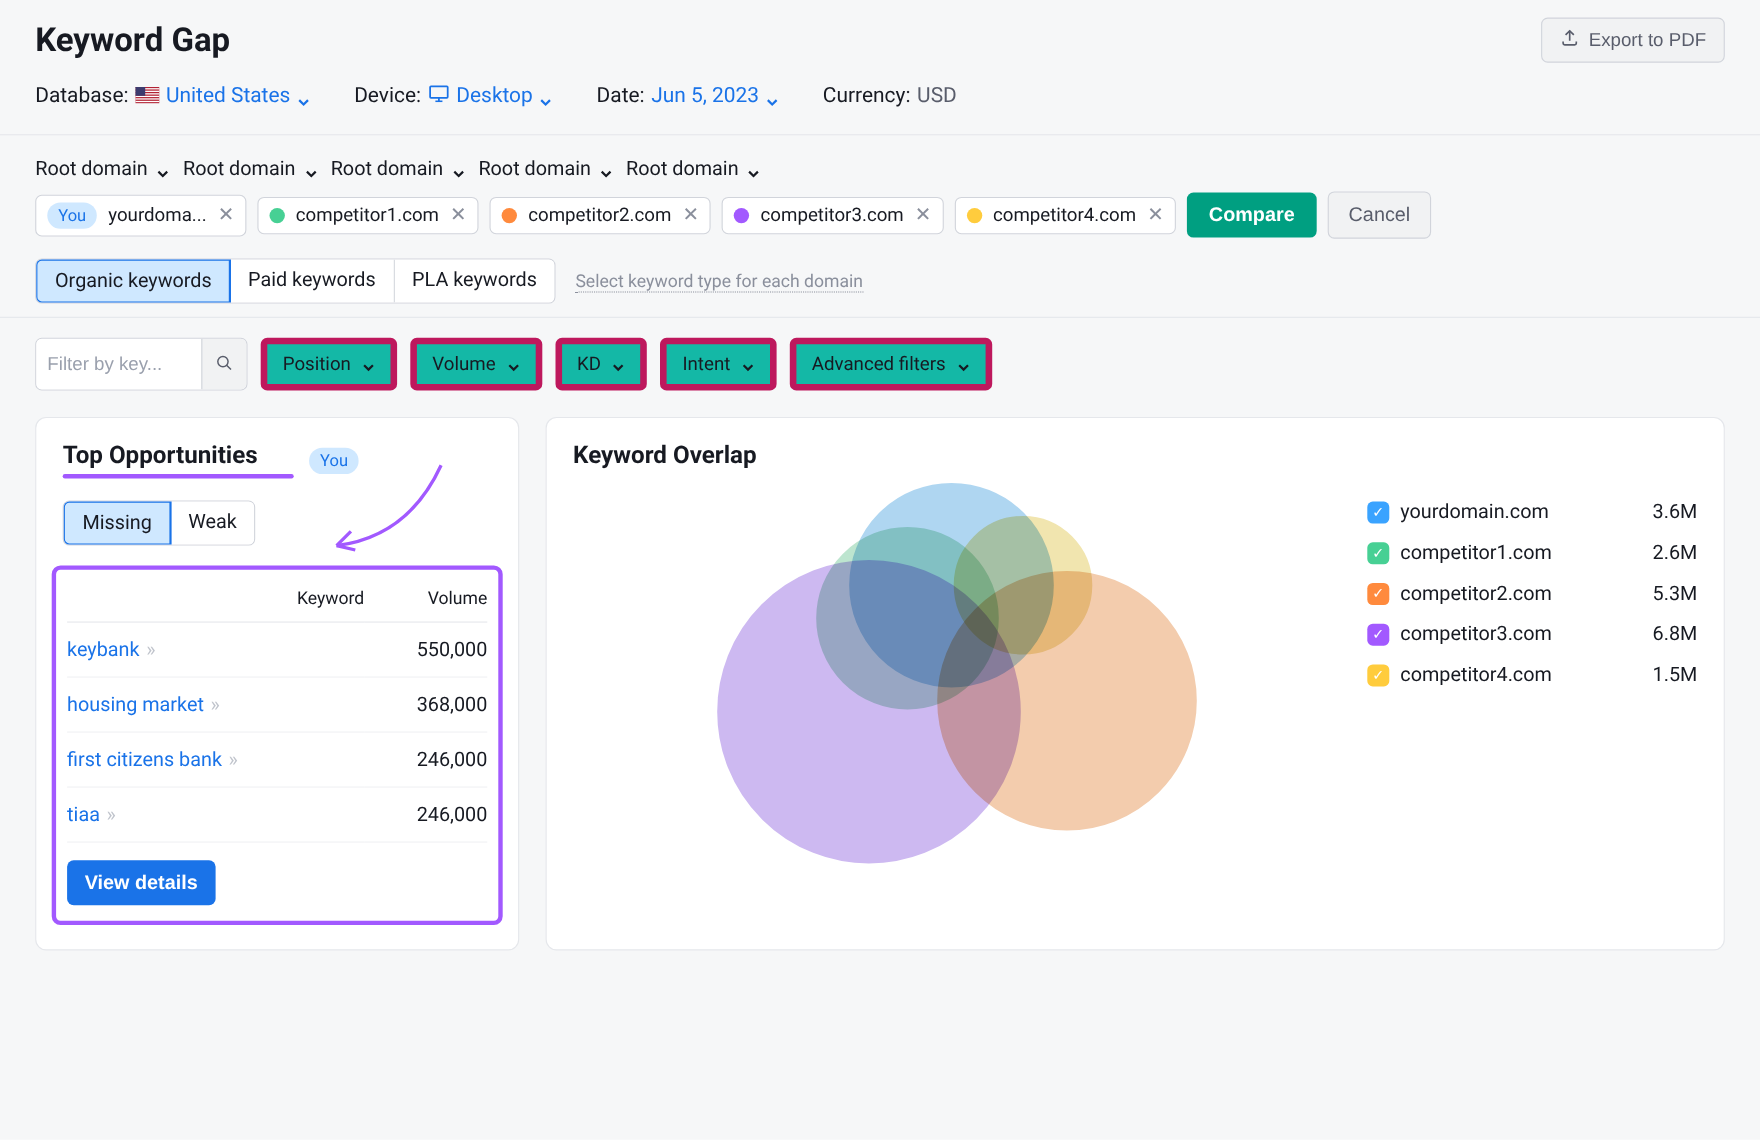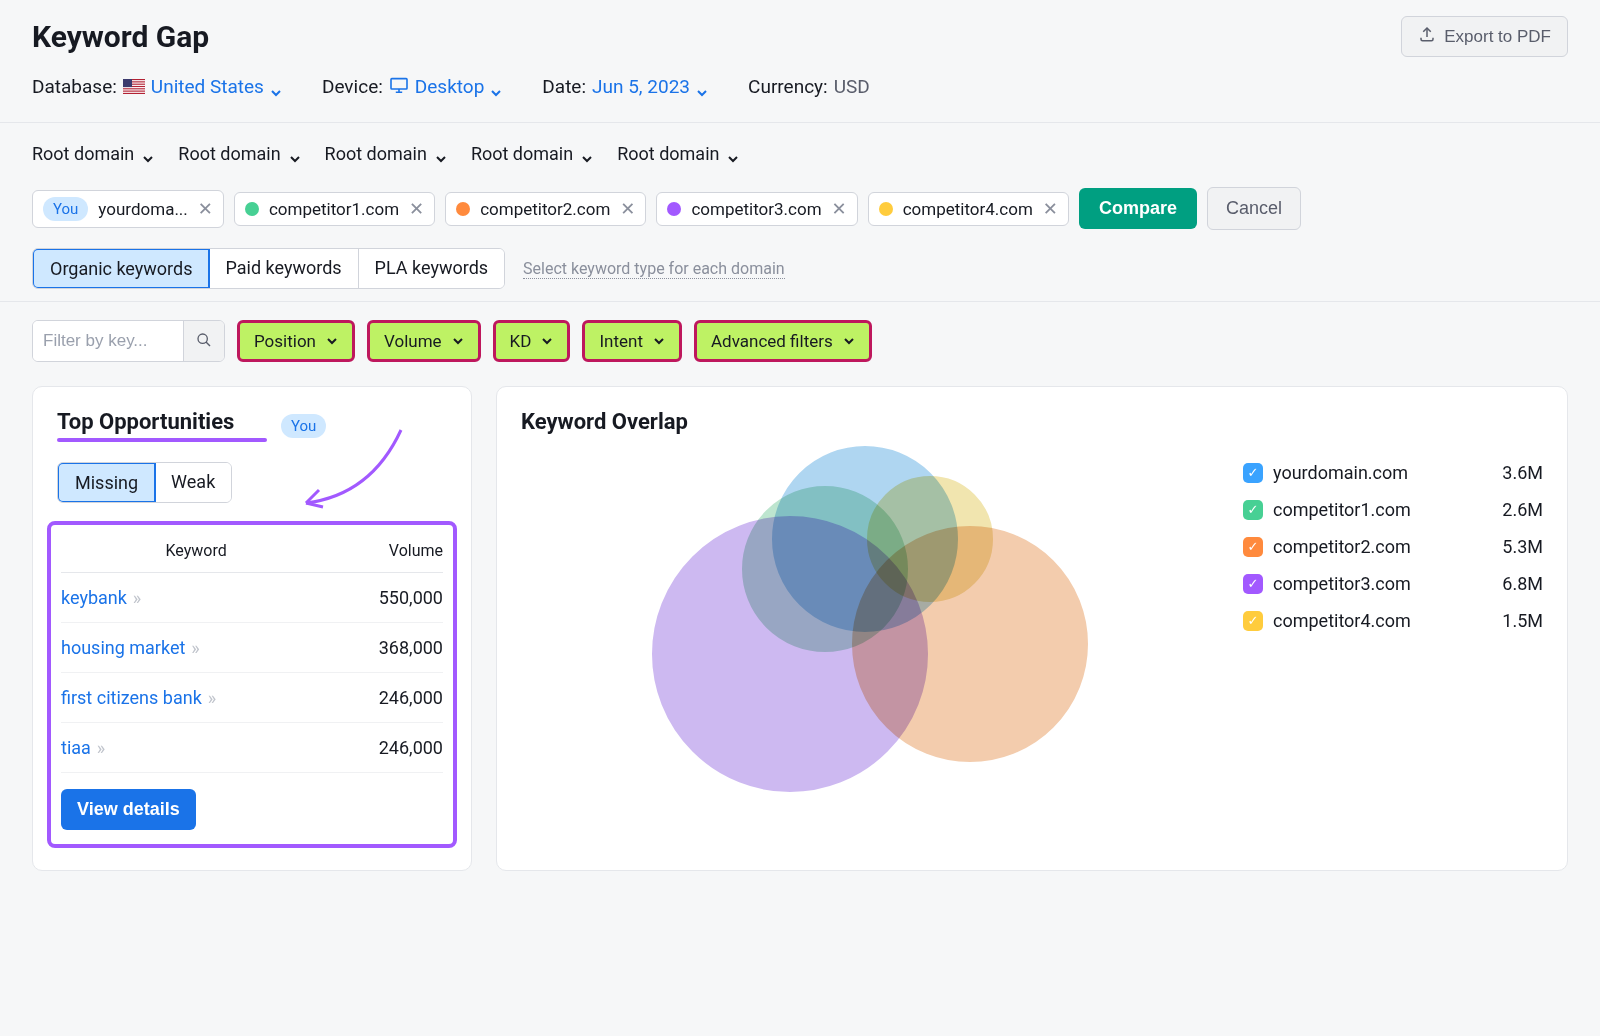--- a/index.html
+++ b/index.html
@@ -12,56 +12,56 @@
 .meta-row { display: flex; gap: 40px; flex-wrap: wrap; font-size: 19px; }
 .meta-item { display: inline-flex; align-items: center; gap: 6px; }
 .meta-label { color: #171a22; }
 .meta-value-link { color: #1a73e8; display: inline-flex; align-items: center; gap: 6px; cursor: pointer; }
 .meta-value-static { color: #595d6b; }
 .chev-down { width: 12px; height: 12px; display: inline-block; }
 .chev-down svg { fill: none; stroke: currentColor; stroke-width: 2; }
 .flag { display: inline-flex; align-items: center; }
 .divider { height: 1px; background: #e5e7eb; width: 100%; }
 .domains-section { padding: 20px 32px 12px; }
-.domain-selectors { display: flex; gap: 24px; margin-bottom: 23px; flex-wrap: wrap; }
+.domain-selectors { display: flex; gap: 12px; margin-bottom: 10px; flex-wrap: wrap; }
 .domain-sel { display: inline-flex; align-items: center; gap: 8px; font-size: 18px; cursor: pointer; color: #171a22; }
 .domain-inputs { display: flex; gap: 10px; flex-wrap: wrap; align-items: center; margin-bottom: 18px; }
 .domain-chip { display: inline-flex; align-items: center; gap: 10px; border: 1px solid #d1d4db; background: #fff; padding: 6px 10px; border-radius: 6px; font-size: 17px; max-width: 220px; }
 .you-badge { background: #cfe8ff; color: #1a73e8; padding: 3px 10px; border-radius: 12px; font-size: 15px; }
 .dot { width: 14px; height: 14px; border-radius: 50%; display: inline-block; flex-shrink: 0; }
 .chip-label { white-space: nowrap; overflow: hidden; text-overflow: ellipsis; }
 .chip-close { color: #8a8f9c; cursor: pointer; font-size: 18px; line-height: 1; flex-shrink: 0; }
 .compare-btn { background: #009f81; color: #fff; border: none; padding: 10px 20px; border-radius: 6px; font-size: 18px; font-weight: 600; cursor: pointer; }
 .cancel-btn { background: #f1f2f3; color: #595d6b; border: 1px solid #d1d4db; padding: 10px 18px; border-radius: 6px; font-size: 18px; cursor: pointer; }
 .kw-type-row { display: flex; align-items: center; gap: 18px; flex-wrap: wrap; }
 .seg-group { display: inline-flex; border: 1px solid #d1d4db; border-radius: 6px; overflow: hidden; background: #fff; }
 .seg { padding: 8px 16px; font-size: 18px; border-right: 1px solid #d1d4db; cursor: pointer; background: #fff; }
 .seg:last-child { border-right: none; }
 .seg.active { background: #cfe8ff; border: 2px solid #1a73e8; margin: -1px; position: relative; z-index: 1; border-radius: 6px 0 0 6px; }
 .kw-type-link { color: #8a8f9c; font-size: 16px; border-bottom: 1px dotted #8a8f9c; cursor: pointer; }
 .filters-row { padding: 18px 32px 0; display: flex; gap: 12px; flex-wrap: wrap; }
 .filter-input-wrap { display: inline-flex; border: 1px solid #d1d4db; border-radius: 6px; overflow: hidden; background: #fff; }
 .filter-input { border: none; padding: 8px 10px; font-size: 17px; width: 150px; outline: none; }
 .filter-input::placeholder { color: #9aa0ad; }
 .search-btn { background: #f1f2f3; border: none; border-left: 1px solid #d1d4db; padding: 0 12px; cursor: pointer; display: inline-flex; align-items: center; }
-.filter-drop { display: inline-flex; gap: 10px; border: 3px solid #be185d; background: #bef264; padding: 8px 14px; border-radius: 6px; font-size: 17px; cursor: pointer; }
+.filter-drop { display: inline-flex; align-items: center; gap: 10px; border: 6px solid #be185d; background: #14b8a6; padding: 8px 14px; border-radius: 6px; font-size: 17px; cursor: pointer; }
 .content-grid { display: flex; gap: 24px; padding: 24px 32px; align-items: stretch; }
 .card { background: #fff; border: 1px solid #e5e7eb; border-radius: 10px; padding: 22px 24px; }
 .card-left { width: 440px; flex-shrink: 0; position: relative; }
 .card-right { flex: 1; }
 .card-title-row { display: flex; align-items: center; gap: 14px; margin-bottom: 20px; }
 .card-title { font-size: 22px; font-weight: 700; }
 .underline-purple { height: 4px; background: #a259ff; width: 210px; border-radius: 2px; margin-top: 4px; }
 .opp-tabs { display: inline-flex; border: 1px solid #d1d4db; border-radius: 6px; overflow: hidden; background: #fff; margin-bottom: 18px; }
 .opp-tab { padding: 8px 16px; font-size: 18px; cursor: pointer; border-right: 1px solid #d1d4db; background: #fff; }
 .opp-tab:last-child { border-right: none; }
 .opp-tab.active { background: #cfe8ff; border: 2px solid #1a73e8; margin: -1px; position: relative; z-index: 1; border-radius: 6px 0 0 6px; }
 .opp-table-wrap { border: 4px solid #a259ff; border-radius: 8px; padding: 8px 10px 14px; margin: 0 -10px; }
 .opp-table { width: 100%; border-collapse: collapse; }
-.opp-table th { text-align: center; font-weight: 400; font-size: 16px; color: #171a22; padding: 8px 0 12px; border-bottom: 1px solid #e5e7eb; }
+.opp-table th { text-align: right; font-weight: 400; font-size: 16px; color: #171a22; padding: 8px 0 12px; border-bottom: 1px solid #e5e7eb; }
 .opp-table th.right { text-align: right; }
 .opp-table td { padding: 14px 0; border-bottom: 1px solid #f0f1f3; font-size: 18px; }
 .opp-table td.right { text-align: right; }
 .kw-link { color: #1a73e8; display: inline-flex; align-items: center; gap: 6px; cursor: pointer; }
 .dblchev { color: #c0c4cc; font-size: 18px; }
 .view-details-btn { background: #1a73e8; color: #fff; border: none; padding: 10px 16px; border-radius: 6px; font-size: 18px; font-weight: 600; cursor: pointer; margin-top: 16px; }
 .overlap-body { display: flex; gap: 24px; align-items: flex-start; margin-top: 10px; }
 .venn-wrap { flex: 1; display: flex; justify-content: center; align-items: center; min-height: 360px; }
 .venn { position: relative; width: 460px; height: 360px; }
 .venn-circle { position: absolute; border-radius: 50%; border: 2px solid #fff; opacity: 0.92; mix-blend-mode: multiply; }

